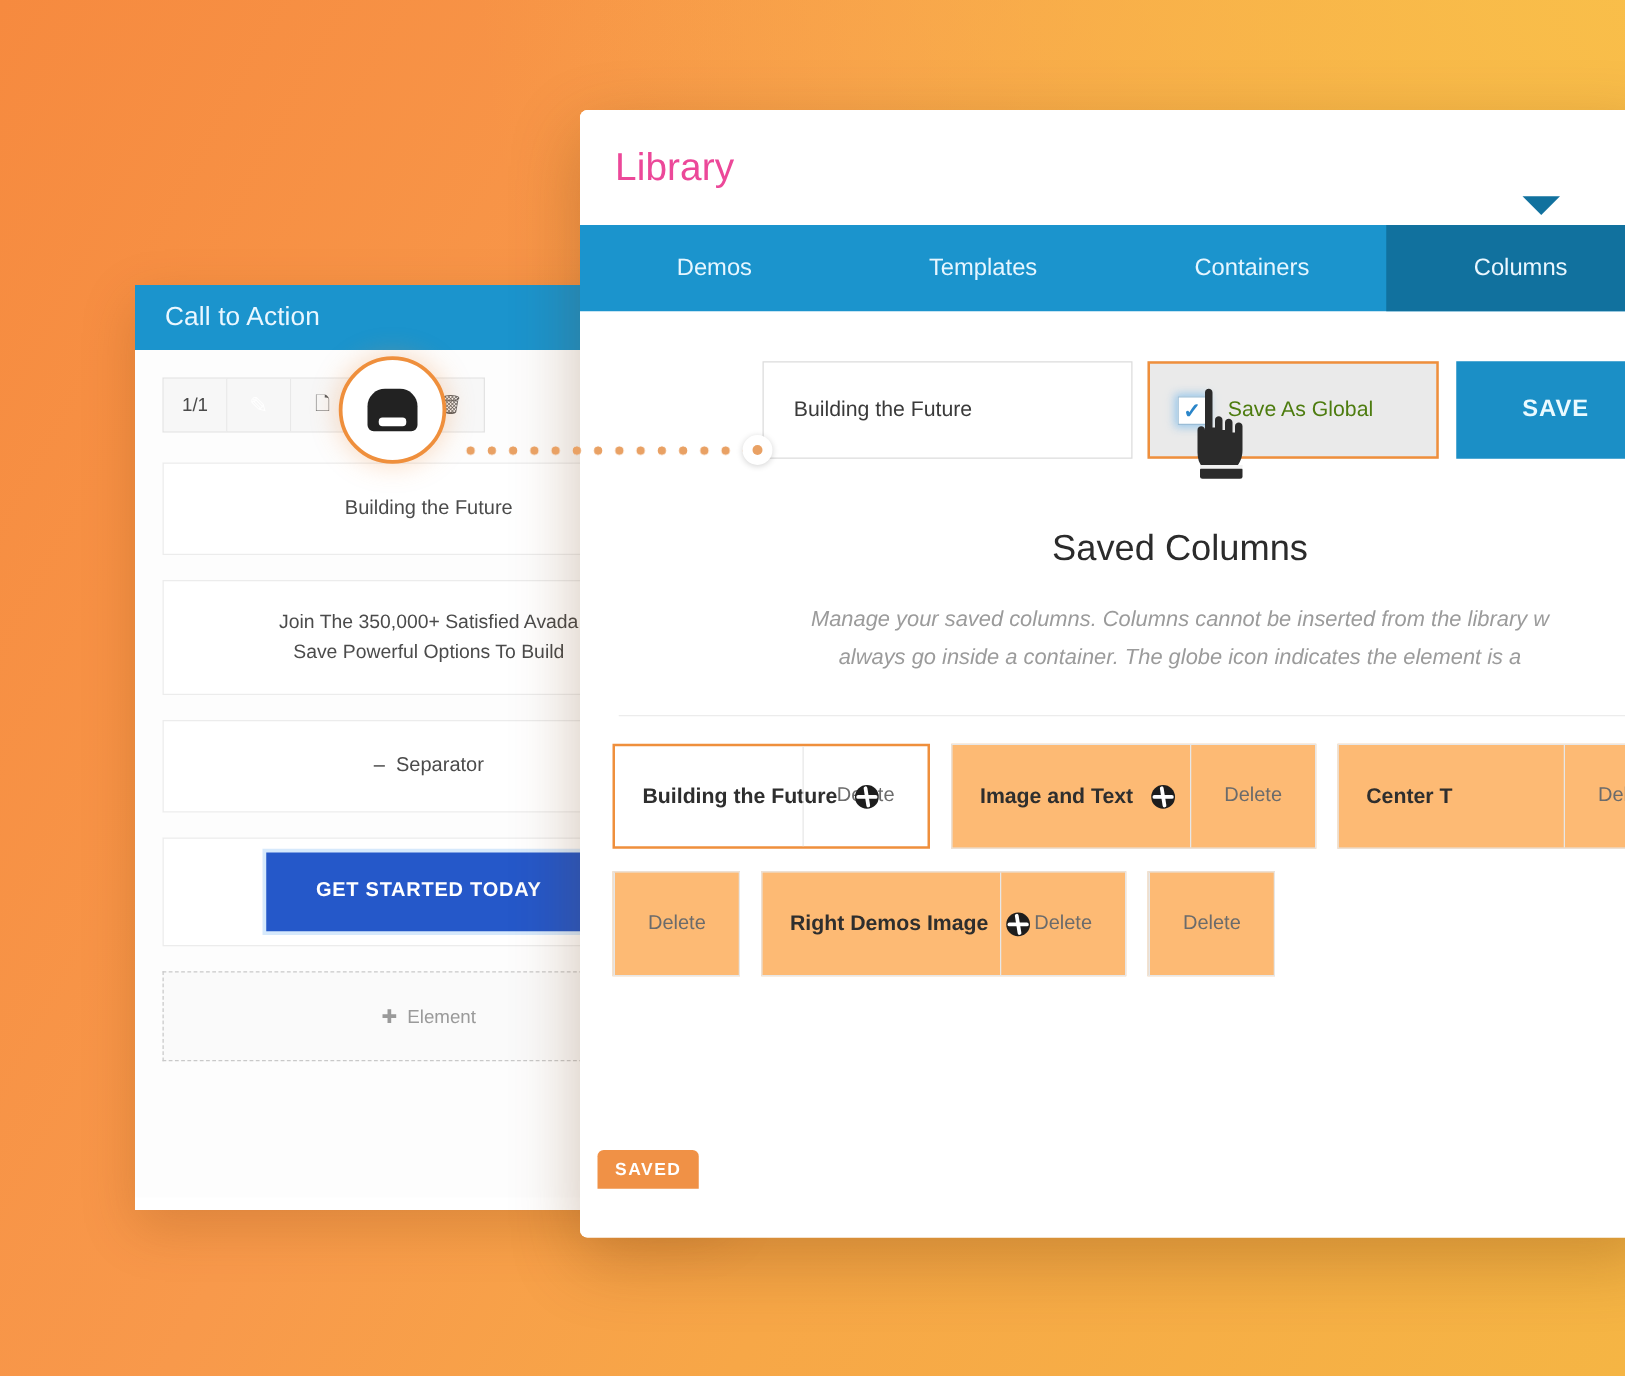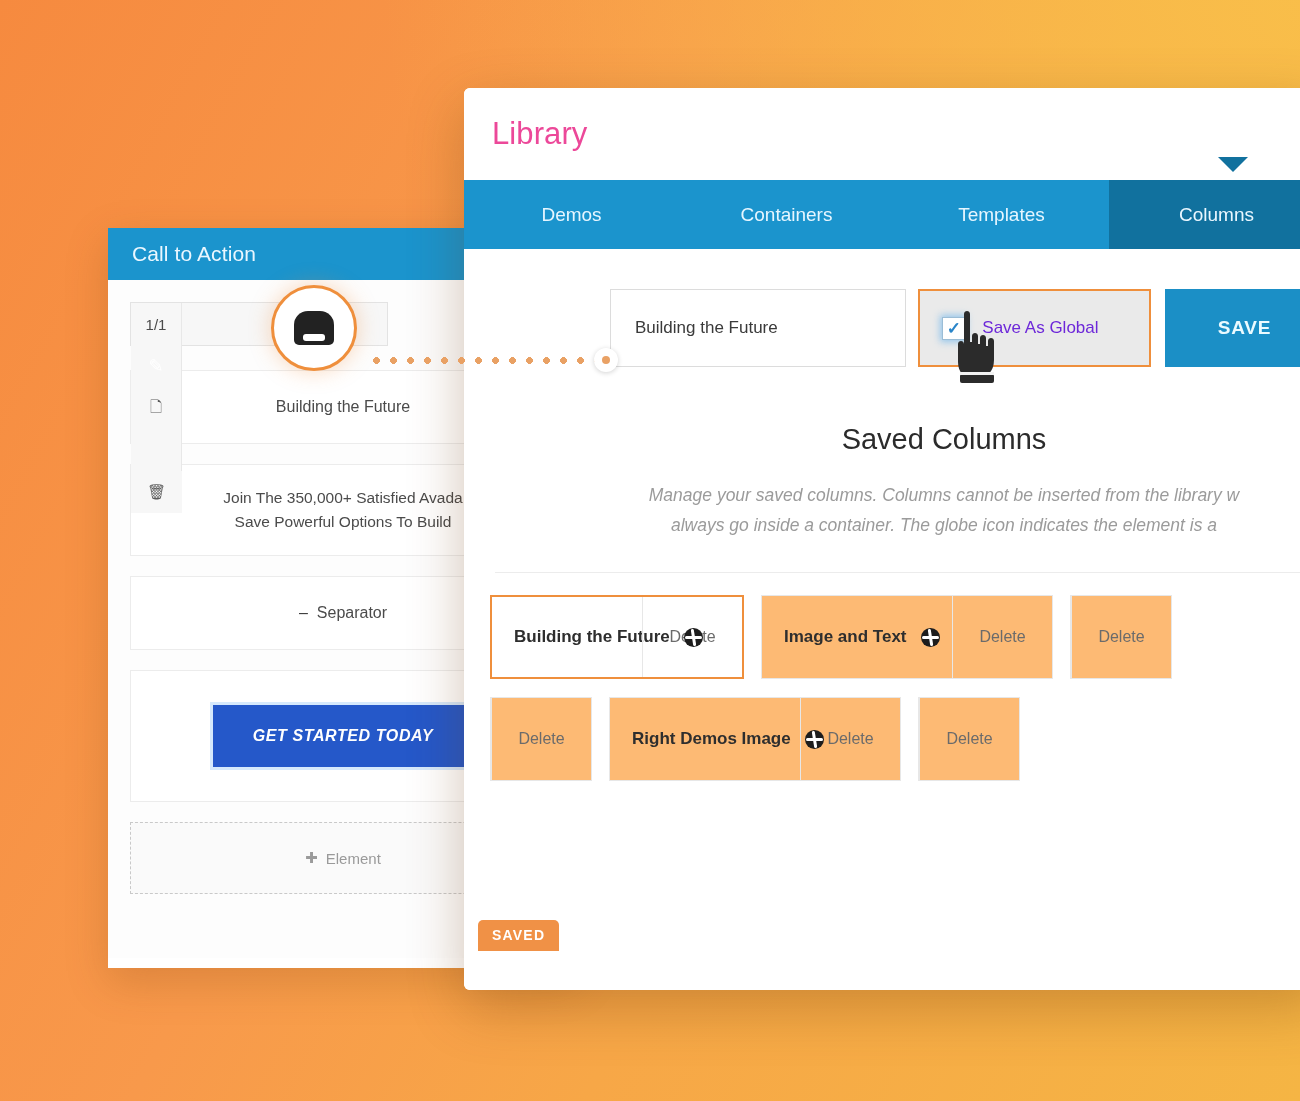--- a/index.html
+++ b/index.html
@@ -71,21 +71,20 @@
   }
 
   
   #element-toolbar {
     display: flex;
     width: 258px;
     height: 44px;
     border: 1px solid #e3e3e3;
     background: #f7f7f7;
     margin-bottom: 24px;
-    flex-direction: column;
   }
   .tool-cell {
     flex: 0 0 auto;
     width: 51px;
     height: 100%;
     border-right: 1px solid #e8e8e8;
     display: flex;
     align-items: center;
     justify-content: center;
     color: #5a5a5a;
@@ -172,21 +171,21 @@
     text-align: center;
     color: #4b4b4b;
     font-size: 16px;
     line-height: 1.55;
     padding: 0 14px;
   }
   #elem-heading { height: 74px; }
   #elem-text { height: 92px; flex-direction: column; font-size: 15.5px; }
   #elem-separator { height: 74px; font-size: 16px; }
   #elem-separator .dash { margin-right: 9px; color:#3a3a3a; }
-  #elem-button-wrap { height: 132px; font-style: italic; }
+  #elem-button-wrap { height: 87px; }
   #cta-button {
     background: #2558c9;
     color: #fff;
     font-weight: bold;
     font-size: 16px;
     letter-spacing: .6px;
     padding: 19px 40px;
     white-space: nowrap;
     box-shadow: 0 0 0 3px rgba(180,215,250,.55);
   }
@@ -300,21 +299,21 @@
   }
   .checkbox span {
     color: #2a85c9;
     font-size: 17px;
     font-weight: bold;
     line-height: 1;
   }
   #global-label {
     margin-left: 17px;
     font-size: 17px;
-    color: #6d28d9;
+    color: #4d7c0f;
     white-space: nowrap;
   }
   #hand-cursor {
     position: absolute;
     left: 28px;
     top: 17px;
     width: 52px;
     height: 76px;
     z-index: 9;
   }
@@ -507,22 +506,22 @@
   </div>
 
   <div id="library-modal">
 
     <div id="library-header">
       <div id="library-title">Library</div>
     </div>
 
     <div id="tab-bar">
       <div class="tab">Demos</div>
+      <div class="tab">Templates</div>
       <div class="tab">Containers</div>
-      <div class="tab">Templates</div>
       <div class="tab active">Columns</div>
     </div>
 
     <div id="library-body">
 
       <div id="save-row">
         <input id="name-input" type="text" value="Building the Future" style="">
         <div id="global-checkbox-group">
           <span class="checkbox">
             <span>✓</span>
@@ -565,20 +564,23 @@
 
           <div class="card w2">
             <div class="card-name">
               <span>Image and Text</span>
               <span class="globe"></span>
             </div>
             <div class="card-delete">Delete</div>
           </div>
 
           <div class="card w3">
+            <div class="card-name">
+              <span>Center T</span>
+            </div>
             <div class="card-delete">Delete</div>
           </div>
         </div>
 
         <div class="card-row">
           <div class="card w1">
             <div class="card-delete">Delete</div>
           </div>
 
           <div class="card w2">

